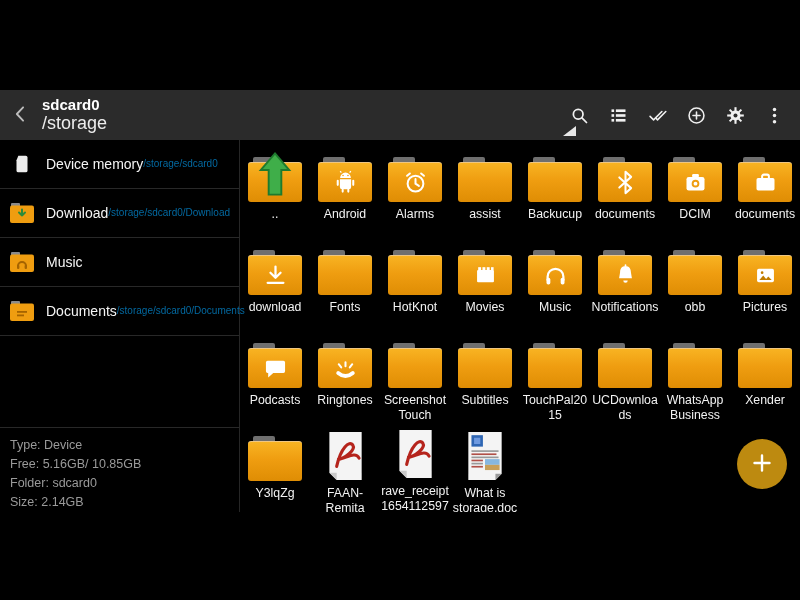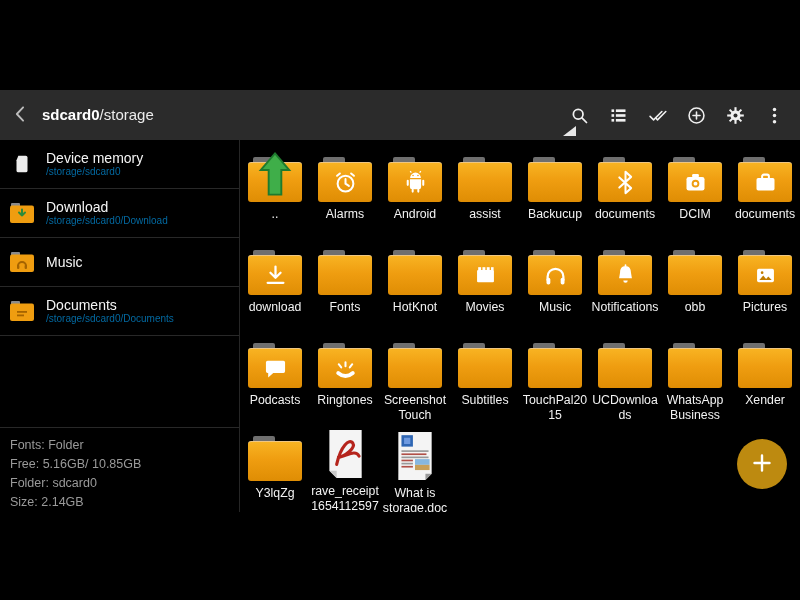--- a/index.html
+++ b/index.html
@@ -2,33 +2,33 @@
 <html><head>
 <meta charset="utf-8">
 <style>
   html,body{margin:0;padding:0;}
   body{width:800px;height:600px;background:#000;font-family:"Liberation Sans",sans-serif;position:relative;overflow:hidden;}
   .app{position:absolute;left:0;top:90px;width:800px;height:422px;background:#000;overflow:hidden;}
 
   
   .actionbar{position:absolute;top:0;left:0;right:0;height:50px;background:#2b2b2b;display:flex;align-items:center;}
   .back-btn{width:42px;height:50px;display:flex;align-items:center;justify-content:center;background:none;border:none;cursor:pointer;padding:0;}
-  .titles{display:flex;flex-direction:row;justify-content:center;line-height:1.18;cursor:pointer;}
+  .titles{display:flex;flex-direction:column;justify-content:center;line-height:1.18;cursor:pointer;}
   .title{font-size:15px;font-weight:bold;color:#ffffff;}
-  .pathtxt{font-size:15px;color:#ececec;}
+  .pathtxt{font-size:18px;color:#ececec;}
   .tb-actions{margin-left:auto;display:flex;align-items:center;gap:15px;padding-right:14px;}
   .tb-btn{width:24px;height:24px;background:none;border:none;padding:0;display:flex;align-items:center;justify-content:center;cursor:pointer;}
   .tb-btn svg{width:21px;height:21px;}
   .expander{position:absolute;left:563px;bottom:4px;width:0;height:0;border-left:13px solid transparent;border-bottom:10px solid #e8e8e8;cursor:pointer;}
 
   
   .sidebar{position:absolute;left:0;top:50px;width:239px;bottom:0;border-right:1px solid #262626;}
   .side-item{height:49px;border-bottom:1px solid #282828;display:flex;align-items:center;padding-left:8px;gap:10px;box-sizing:border-box;cursor:pointer;}
   .side-icon{width:28px;display:flex;justify-content:center;flex:0 0 28px;}
-  .side-texts{display:flex;flex-direction:column;line-height:1.2;}
+  .side-texts{display:flex;line-height:1.2;align-items:center;}
   .side-label{font-size:14px;color:#f5f5f5;}
   .side-path{font-size:10px;color:#0369a1;}
   .side-info{position:absolute;left:0;top:287px;right:0;border-top:1px solid #282828;padding:8px 0 0 10px;color:#9a9a9a;font-size:12.5px;line-height:19px;}
 
   
   .grid{position:absolute;left:240px;top:50px;width:560px;bottom:0;display:grid;grid-template-columns:repeat(8,70px);grid-auto-rows:93px;padding-top:10px;overflow:hidden;box-sizing:border-box;}
   .cell{display:flex;flex-direction:column;align-items:center;width:70px;cursor:pointer;}
   .icon-zone{height:52px;display:flex;align-items:flex-end;justify-content:center;position:relative;}
   .flabel{margin-top:5px;font-size:12.3px;color:#f2f2f2;text-align:center;width:69px;line-height:14.5px;word-wrap:break-word;overflow-wrap:break-word;}
 
@@ -164,57 +164,39 @@
             <rect x="8" y="14.5" width="7" height="1.8" fill="#a56400"></rect>
           </svg>
       </span>
       <span class="side-texts">
         <span class="side-label">Documents</span>
         <span class="side-path">/storage/sdcard0/Documents</span>
       </span>
     </div>
 
     <div class="side-info">
-      <div>Fonts: Folder</div>
+      <div>Type: Device</div>
       <div>Free: 5.16GB/ 10.85GB</div>
       <div>Folder: sdcard0</div>
       <div>Size: 2.14GB</div>
     </div>
   </div>
 
   <div class="grid">
       <div class="cell">
         <div class="icon-zone">
           <div class="folder">
             <div class="tab"></div>
             <div class="fbody"></div>
             <svg class="up-arrow" viewBox="0 0 24 30">
               <path d="M12 2 21 12.5 H16 V28 H8 V12.5 H3 Z" fill="#3fae49" stroke="#1e7a2e" stroke-width="1.2"></path>
             </svg>
           </div>
         </div>
         <div class="flabel">..</div>
-      </div>
-      <div class="cell">
-        <div class="icon-zone">
-          <div class="folder">
-            <div class="tab"></div>
-            <div class="fbody"></div>
-            <div class="ovl">
-              <svg viewBox="0 0 24 24">
-                <g stroke="#fff" stroke-width="1.8" fill="none" stroke-linecap="round">
-                  <circle cx="12" cy="13" r="7"></circle>
-                  <path d="M12 9v4l3 2"></path>
-                  <path d="M4.5 6 7 4M19.5 6 17 4"></path>
-                </g>
-              </svg>
-            </div>
-          </div>
-        </div>
-        <div class="flabel">Alarms</div>
       </div>
       <div class="cell">
         <div class="icon-zone">
           <div class="folder">
             <div class="tab"></div>
             <div class="fbody"></div>
             <div class="ovl">
               <svg viewBox="0 0 24 24" fill="#fff">
                 <path d="M7 9h10v7a2 2 0 0 1-2 2H9a2 2 0 0 1-2-2z"></path>
                 <path d="M7.2 8a4.8 4.8 0 0 1 9.6 0z"></path>
@@ -229,20 +211,38 @@
             </div>
           </div>
         </div>
         <div class="flabel">Android</div>
       </div>
       <div class="cell">
         <div class="icon-zone">
           <div class="folder">
             <div class="tab"></div>
             <div class="fbody"></div>
+            <div class="ovl">
+              <svg viewBox="0 0 24 24">
+                <g stroke="#fff" stroke-width="1.8" fill="none" stroke-linecap="round">
+                  <circle cx="12" cy="13" r="7"></circle>
+                  <path d="M12 9v4l3 2"></path>
+                  <path d="M4.5 6 7 4M19.5 6 17 4"></path>
+                </g>
+              </svg>
+            </div>
+          </div>
+        </div>
+        <div class="flabel">Alarms</div>
+      </div>
+      <div class="cell">
+        <div class="icon-zone">
+          <div class="folder">
+            <div class="tab"></div>
+            <div class="fbody"></div>
           </div>
         </div>
         <div class="flabel">assist</div>
       </div>
       <div class="cell">
         <div class="icon-zone">
           <div class="folder">
             <div class="tab"></div>
             <div class="fbody"></div>
           </div>
@@ -491,20 +491,30 @@
         <div class="flabel">Xender</div>
       </div>
       <div class="cell">
         <div class="icon-zone">
           <div class="folder">
             <div class="tab"></div>
             <div class="fbody"></div>
           </div>
         </div>
         <div class="flabel">Y3lqZg</div>
+      </div>
+      <div class="cell">
+        <div class="icon-zone">
+          <svg class="file-svg" viewBox="0 0 40 48">
+            <path d="M5 1h31v46H12l-7-7z" fill="#f4f4f4"></path>
+            <path d="M5 40l7 7v-7z" fill="#c9c9c9"></path>
+            <path d="M12 34C16 16 24 9 27.5 13.5 30.5 18 20 26.5 12.5 27.5 21 26.5 30 19 33.5 26" fill="none" stroke="#b5241c" stroke-width="3" stroke-linecap="round"></path>
+          </svg>
+        </div>
+        <div class="flabel">FAAN-Remita</div>
       </div>
       <div class="cell">
         <div class="icon-zone">
           <svg class="file-svg" viewBox="0 0 40 48">
             <path d="M5 1h31v46H12l-7-7z" fill="#f4f4f4"></path>
             <path d="M5 40l7 7v-7z" fill="#c9c9c9"></path>
             <path d="M12 34C16 16 24 9 27.5 13.5 30.5 18 20 26.5 12.5 27.5 21 26.5 30 19 33.5 26" fill="none" stroke="#b5241c" stroke-width="3" stroke-linecap="round"></path>
           </svg>
         </div>
         <div class="flabel">rave_receipt16541125971</div>

